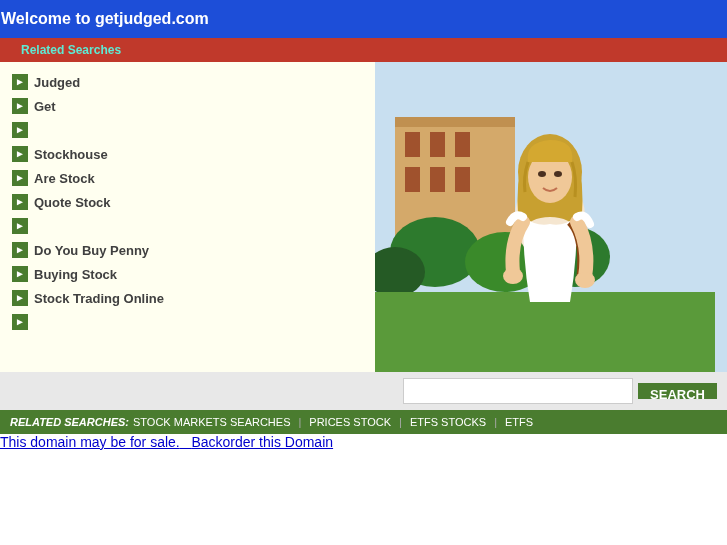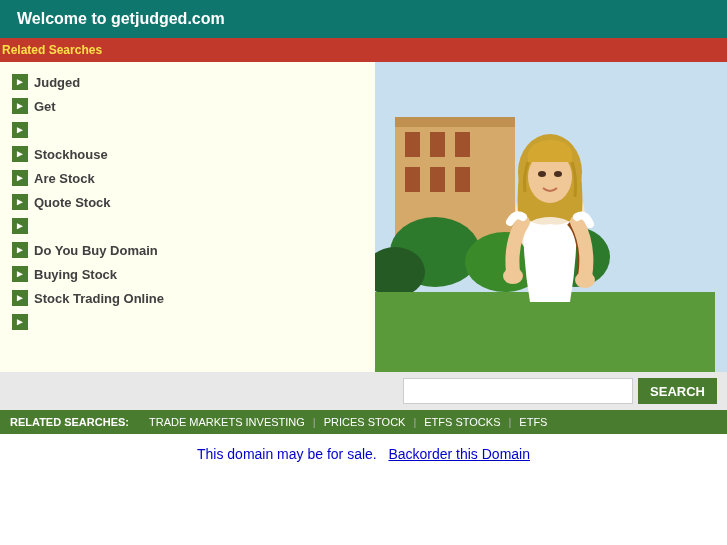--- a/index.html
+++ b/index.html
@@ -5,32 +5,32 @@
     * { margin: 0; padding: 0; box-sizing: border-box; }
     body {
       font-family: Arial, sans-serif;
       font-size: 13px;
       background: #fff;
       width: 727px;
     }
 
     
     .header {
-      background: #0f766e;
-      color: #fff;
-      padding: 10px 17px;
+      background: #1d4ed8;
+      color: #fff;
+      padding: 10px 1px;
       font-size: 16px;
       font-weight: bold;
     }
 
     
     .related-bar {
       background: #c0392b;
-      color: #fde047;
-      padding: 5px 2px;
+      color: #5eead4;
+      padding: 5px 21px;
       font-size: 12px;
       font-weight: bold;
     }
 
     
     .main-content {
       display: flex;
       background: #f5f5dc;
       min-height: 310px;
     }
@@ -96,58 +96,59 @@
     }
 
     .search-button {
       background: #4a7c2f;
       color: #fff;
       border: none;
       padding: 4px 12px;
       font-size: 13px;
       font-weight: bold;
       cursor: pointer;
-      height: 26px;
+      height: 16px;
     }
 
     
     .bottom-related {
       background: #4a7c2f;
       color: #fff;
       padding: 6px 10px;
       font-size: 11px;
       display: flex;
       align-items: center;
       gap: 0;
       flex-wrap: wrap;
     }
 
     .bottom-related .label {
       font-weight: bold;
-      margin-right: 20px;
-      color: #fff;
+      margin-right: 4px;
+      color: #fff;
+      font-style: italic;
     }
 
     .bottom-related a {
       color: #fff;
       text-decoration: none;
       font-size: 11px;
     }
 
     .separator {
       color: #aaa;
       margin: 0 8px;
     }
 
     
     .footer {
-      text-align: center;
-      padding: 12px;
+      text-align: left;
       font-size: 14px;
       color: #00c;
+      text-decoration: underline;
     }
 
     .footer a {
       color: #0000cc;
       text-decoration: underline;
     }
 
     
     .photo-bg {
       width: 100%;
@@ -192,21 +193,21 @@
     </div>
     <div class="link-item">
       <span class="arrow-icon">►</span>
       <a href="#">Quote Stock</a>
     </div>
     <div class="link-item">
       <span class="arrow-icon">►</span>
     </div>
     <div class="link-item">
       <span class="arrow-icon">►</span>
-      <a href="#">Do You Buy Domain</a>
+      <a href="#">Do You Buy Penny</a>
     </div>
     <div class="link-item">
       <span class="arrow-icon">►</span>
       <a href="#">Buying Stock</a>
     </div>
     <div class="link-item">
       <span class="arrow-icon">►</span>
       <a href="#">Stock Trading Online</a>
     </div>
     <div class="link-item">
@@ -271,21 +272,21 @@
 
 </div>
 
 <div class="search-area">
   <input type="text" class="search-input" style="">
   <button class="search-button">SEARCH</button>
 </div>
 
 <div class="bottom-related">
   <span class="label">RELATED SEARCHES:</span>
-  <a href="#">TRADE MARKETS INVESTING</a>
+  <a href="#">STOCK MARKETS SEARCHES</a>
   <span class="separator">|</span>
   <a href="#">PRICES STOCK</a>
   <span class="separator">|</span>
   <a href="#">ETFS STOCKS</a>
   <span class="separator">|</span>
   <a href="#">ETFS</a>
 </div>
 
 <div class="footer">
   <span>This domain may be for sale.</span>

